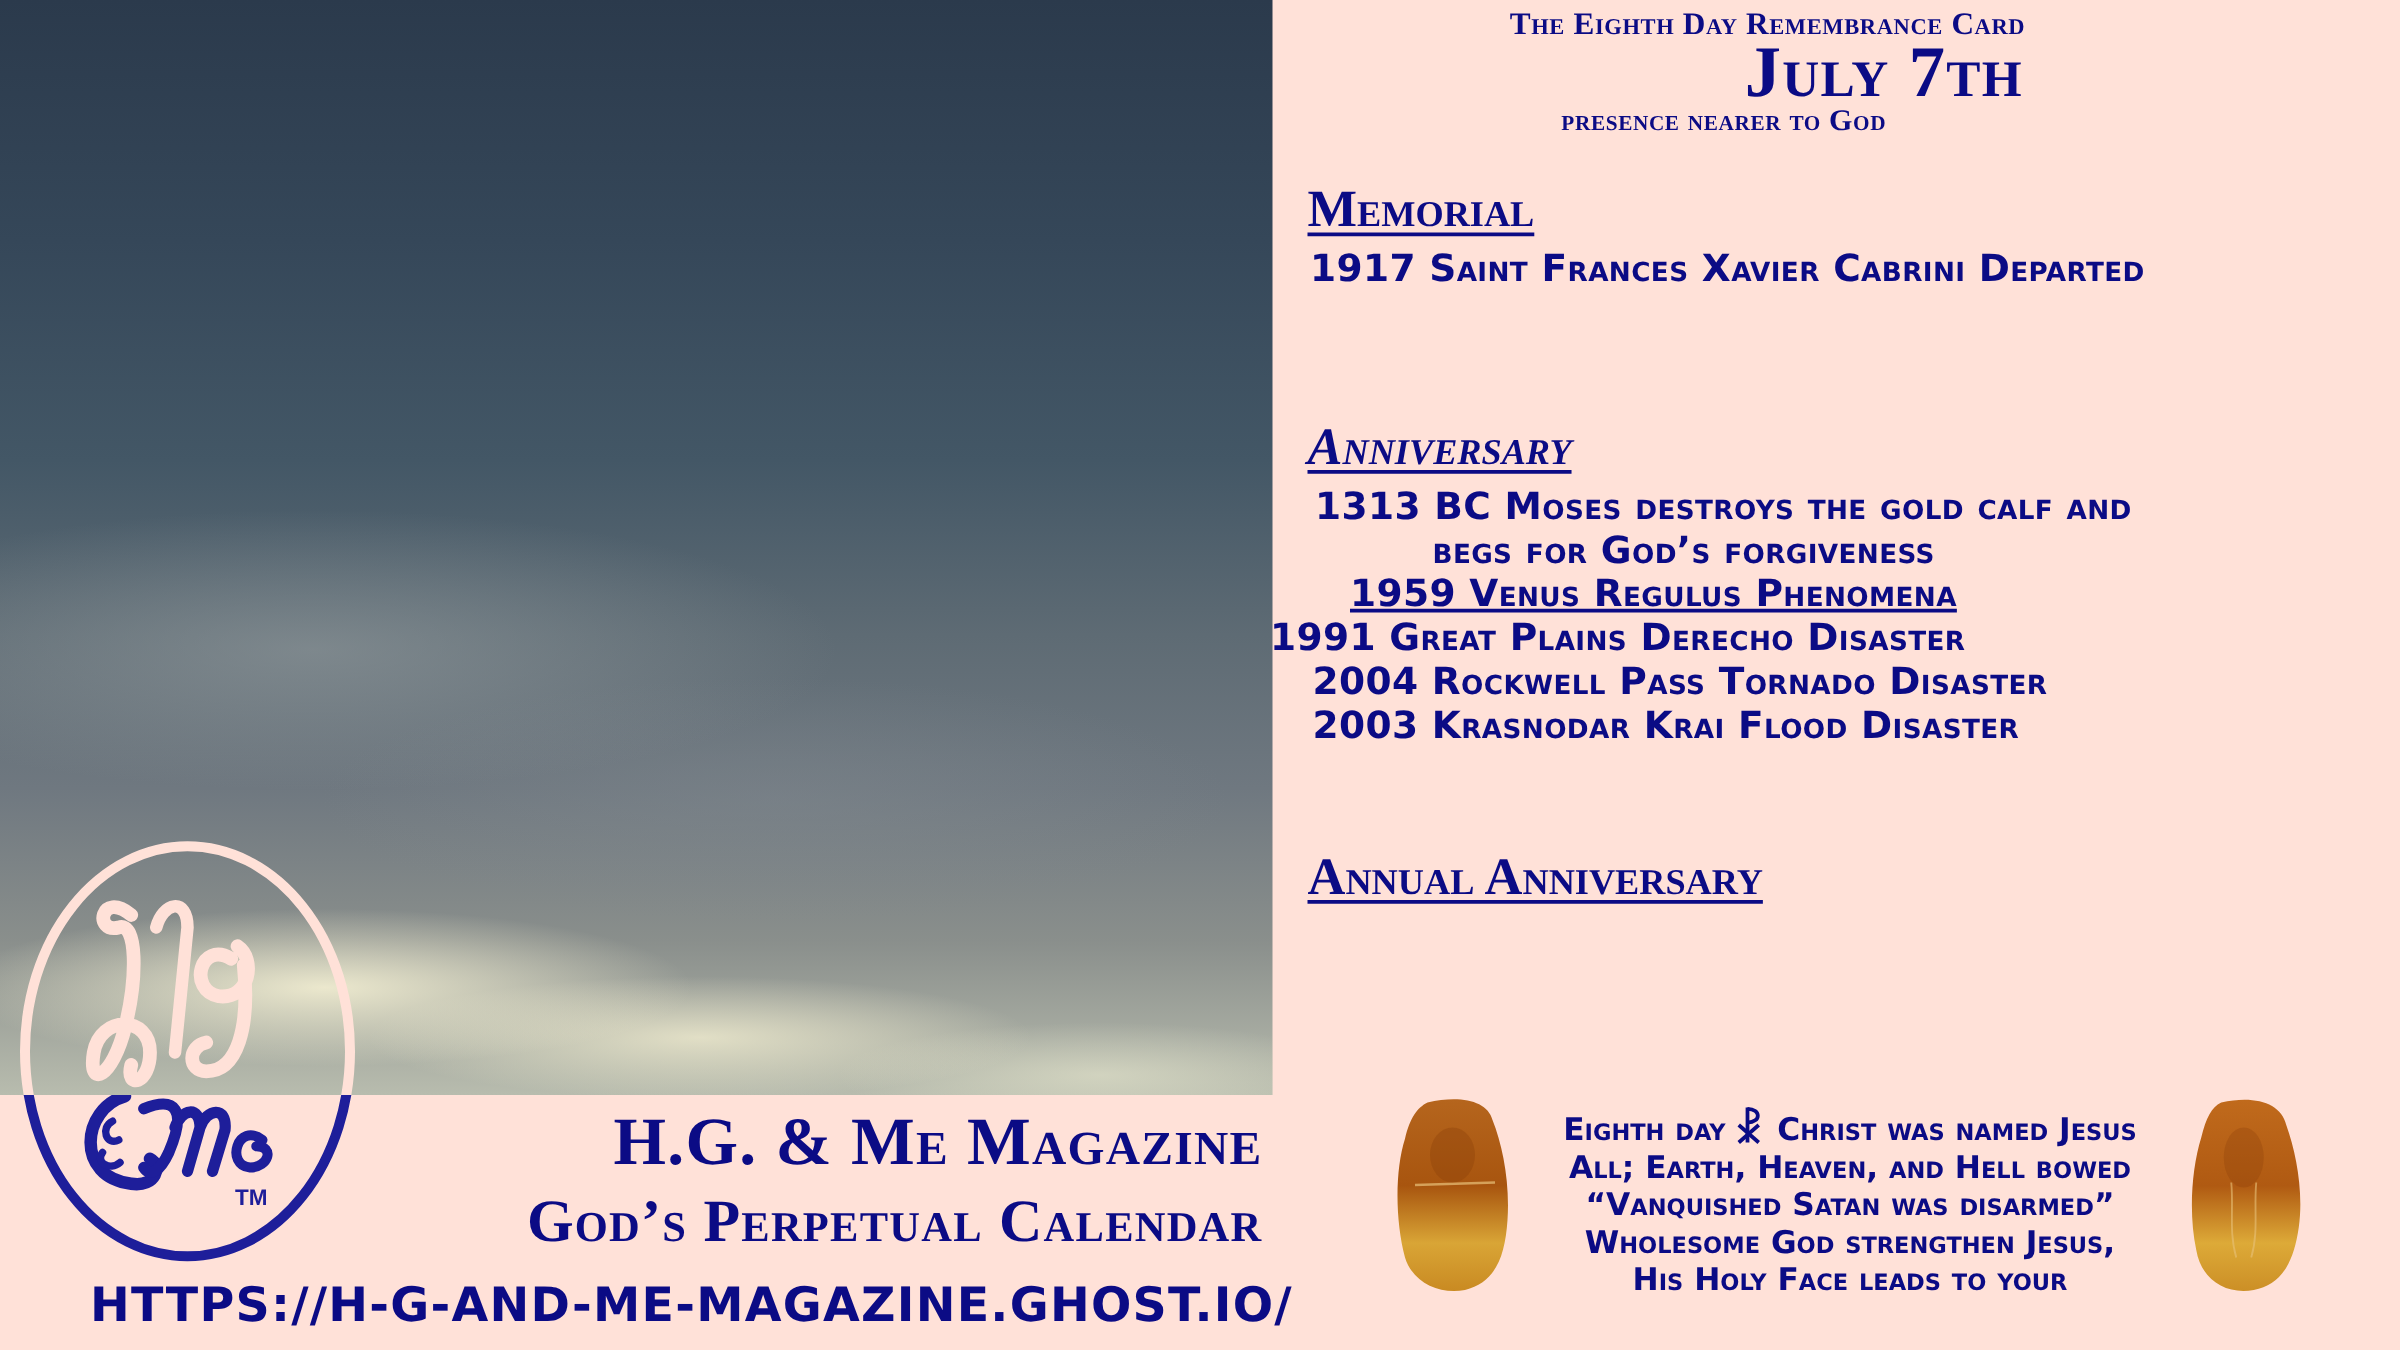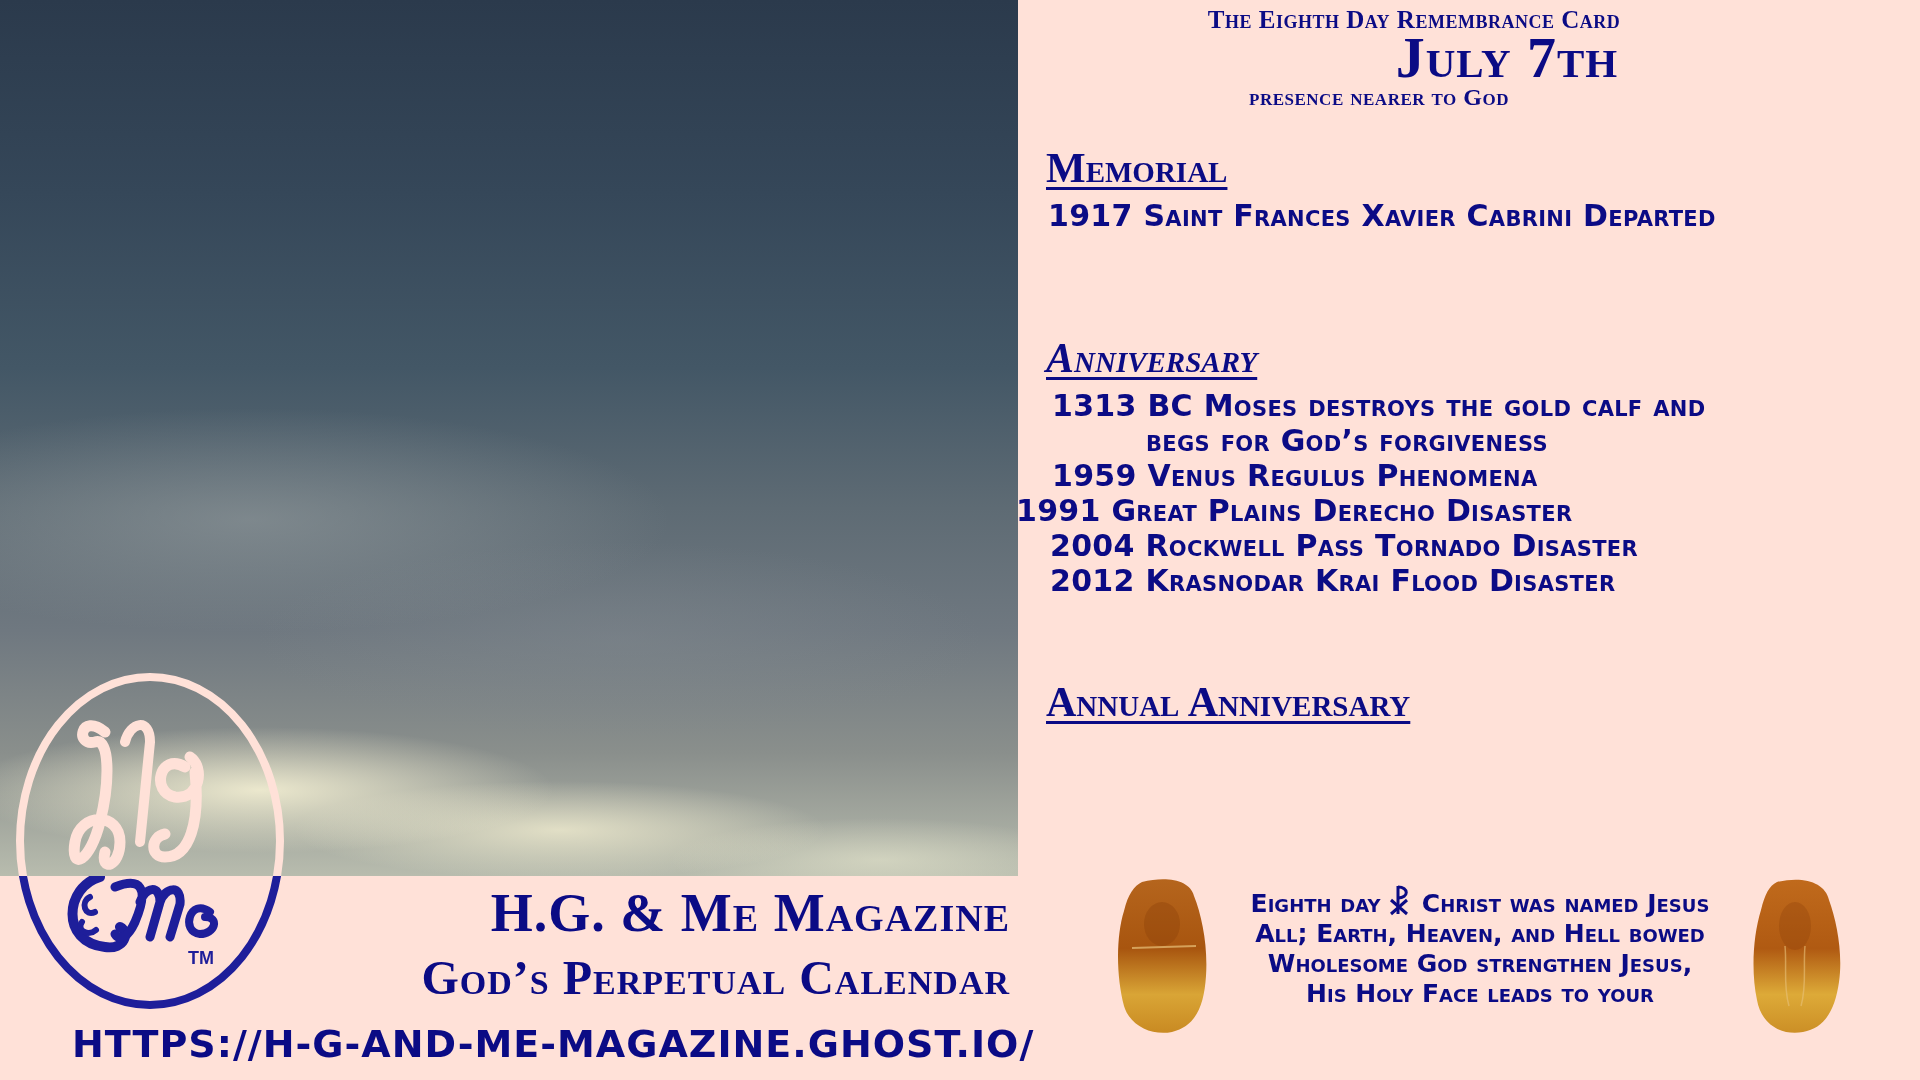--- a/index.html
+++ b/index.html
@@ -124,24 +124,24 @@
 <div class="card-title sc">The Eighth Day Remembrance Card</div>
 <div class="card-date sc">July 7th</div>
 <div class="card-sub sc">presence nearer to God</div>
 
 <div class="section-head sc" style="top:144px;">Memorial</div>
 <div class="entry" style="left:1048px; top:198px;">1917 Saint Frances Xavier Cabrini Departed</div>
 
 <div class="section-head sc" style="top:334px;font-style:italic;">Anniversary</div>
 <div class="entry" style="left:1052px; top:388px;">1313 BC Moses destroys the gold calf and</div>
 <div class="entry" style="left:1146px; top:423px;">begs for God’s forgiveness</div>
-<div class="entry" style="left:1052px; top:458px;">1959 Venus Regulus Phenomena</div>
+<div class="entry" style="left:1080px; top:458px;text-decoration:underline;">1959 Venus Regulus Phenomena</div>
 <div class="entry" style="left:1016px; top:493px;">1991 Great Plains Derecho Disaster</div>
 <div class="entry" style="left:1050px; top:528px;">2004 Rockwell Pass Tornado Disaster</div>
-<div class="entry" style="left:1050px; top:563px;">2012 Krasnodar Krai Flood Disaster</div>
+<div class="entry" style="left:1050px; top:563px;">2003 Krasnodar Krai Flood Disaster</div>
 
 <div class="section-head sc" style="top:678px;">Annual Anniversary</div>
 
 <div class="shroud" style="left:1112px; top:876px;">
   <svg viewBox="0 0 100 160" xmlns="http://www.w3.org/2000/svg">
     <defs>
       <linearGradient id="sg1" x1="0" y1="0" x2="0" y2="1">
         <stop offset="0" stop-color="#B5651D"></stop>
         <stop offset="0.45" stop-color="#A8550F"></stop>
         <stop offset="0.75" stop-color="#D9A536"></stop>
@@ -175,15 +175,16 @@
     <span class="chirho">
       <svg viewBox="0 0 24 32" width="24" height="32" xmlns="http://www.w3.org/2000/svg">
         <path d="M9 2 L9 30" stroke="#0B0B85" stroke-width="3"></path>
         <path d="M9 3 C20 3 20 14 9 14" stroke="#0B0B85" stroke-width="3" fill="none"></path>
         <path d="M2 16 L18 30 M18 16 L2 30" stroke="#0B0B85" stroke-width="3"></path>
       </svg>
     </span>
     <span>Christ was named Jesus</span>
   </span>
   <span class="line">All; Earth, Heaven, and Hell bowed</span>
+  <span class="line">“Vanquished Satan was disarmed”</span>
   <span class="line">Wholesome God strengthen Jesus,</span>
   <span class="line">His Holy Face leads to your</span>
 </div>
 
 </body></html>

